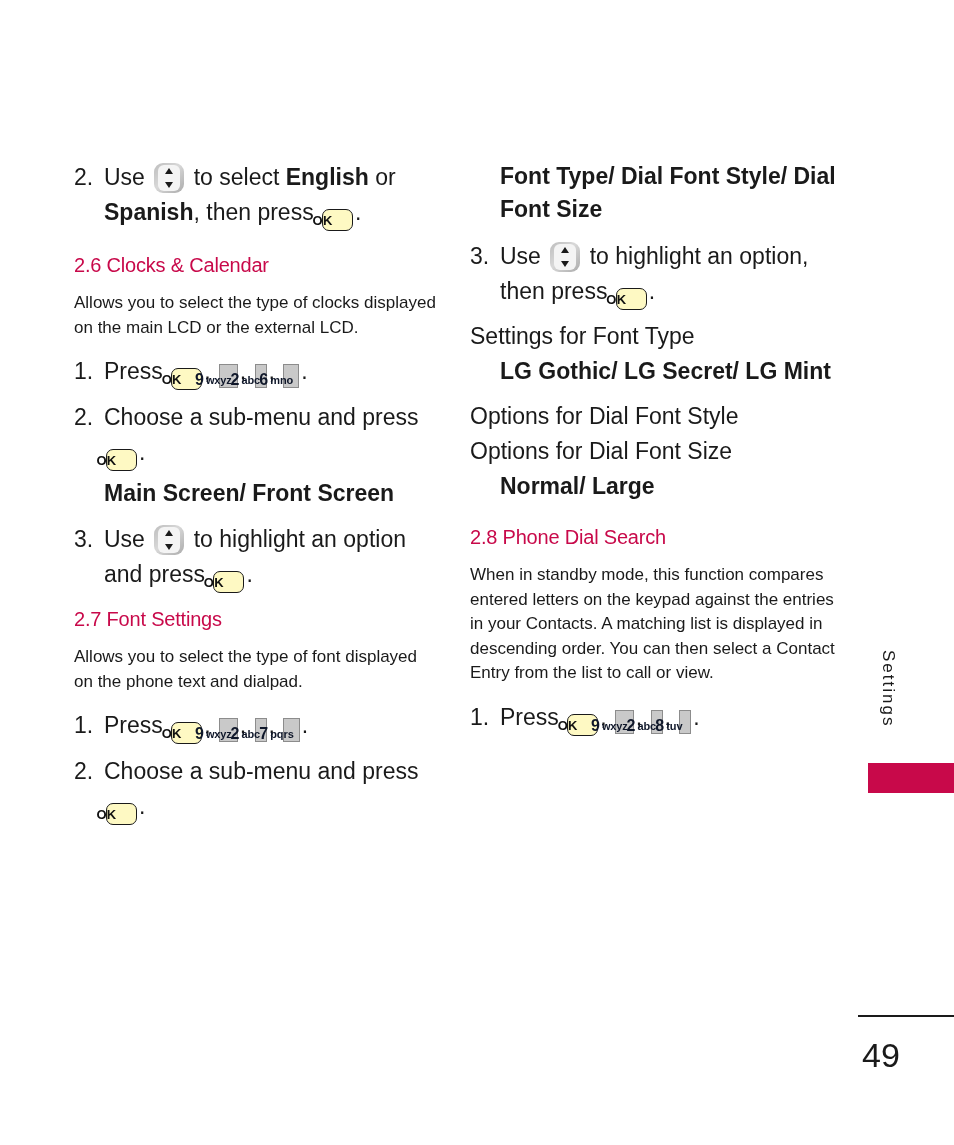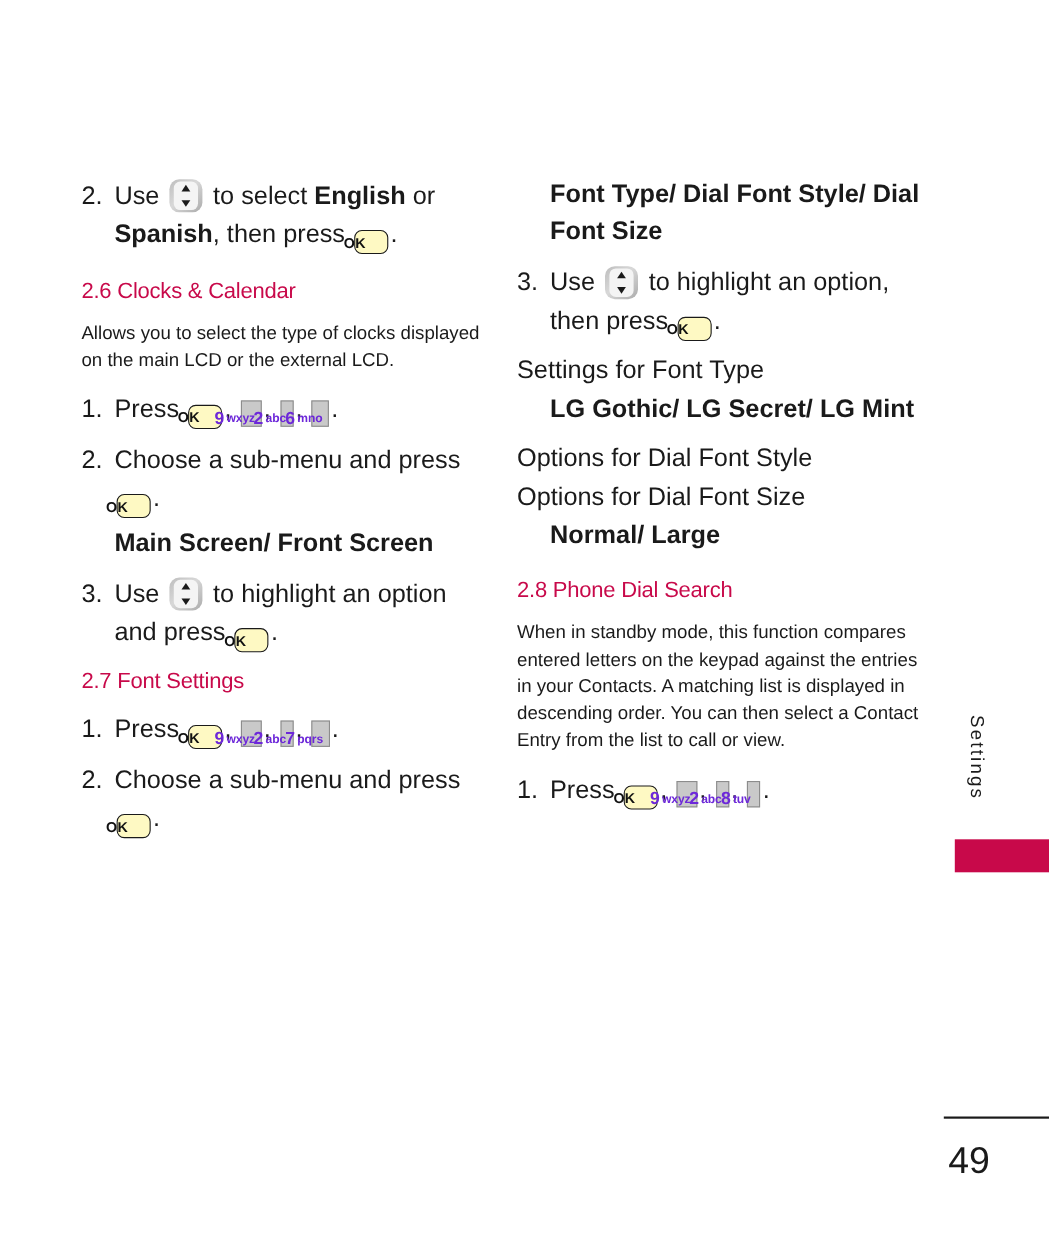--- a/index.html
+++ b/index.html
@@ -94,21 +94,21 @@
 
   
   .key-num {
     display: inline-block;
     vertical-align: -5px;
     height: 24px;
     line-height: 22px;
     padding: 0 5px;
     border: 1.5px solid #8c8c8c;
     background: #c9c9c9;
-    color: #6d28d9;
+    color: #0f172a;
     box-sizing: border-box;
     margin: 0 2px;
     white-space: nowrap;
   }
   .key-num .n {
     font-size: 16px;
     font-weight: bold;
     vertical-align: -1px;
   }
   .key-num .l {
@@ -235,20 +235,21 @@
 
     <p class="step">
       <span class="step-hang">3.</span><span>Use</span>
       <span class="key-nav"><i class="arr up"></i><i class="arr dn"></i></span>
       <span>to highlight an option and press</span>
       <span class="key-ok">OK</span><span>.</span>
     </p>
 
     <h2 class="heading gap-sm">2.7 Font Settings</h2>
 
+    <p class="para">Allows you to select the type of font displayed on the phone text and dialpad.</p>
 
     <p class="step gap-sm">
       <span class="step-hang">1.</span><span>Press</span>
       <span class="key-ok">OK</span><span>,</span>
       <span class="key-num"><span class="n">9</span><span class="l">wxyz</span></span><span>,</span>
       <span class="key-num"><span class="n">2</span><span class="l">abc</span></span><span>,</span>
       <span class="key-num"><span class="n">7</span><span class="l">pqrs</span></span><span>.</span>
     </p>
 
     <p class="step tight">

